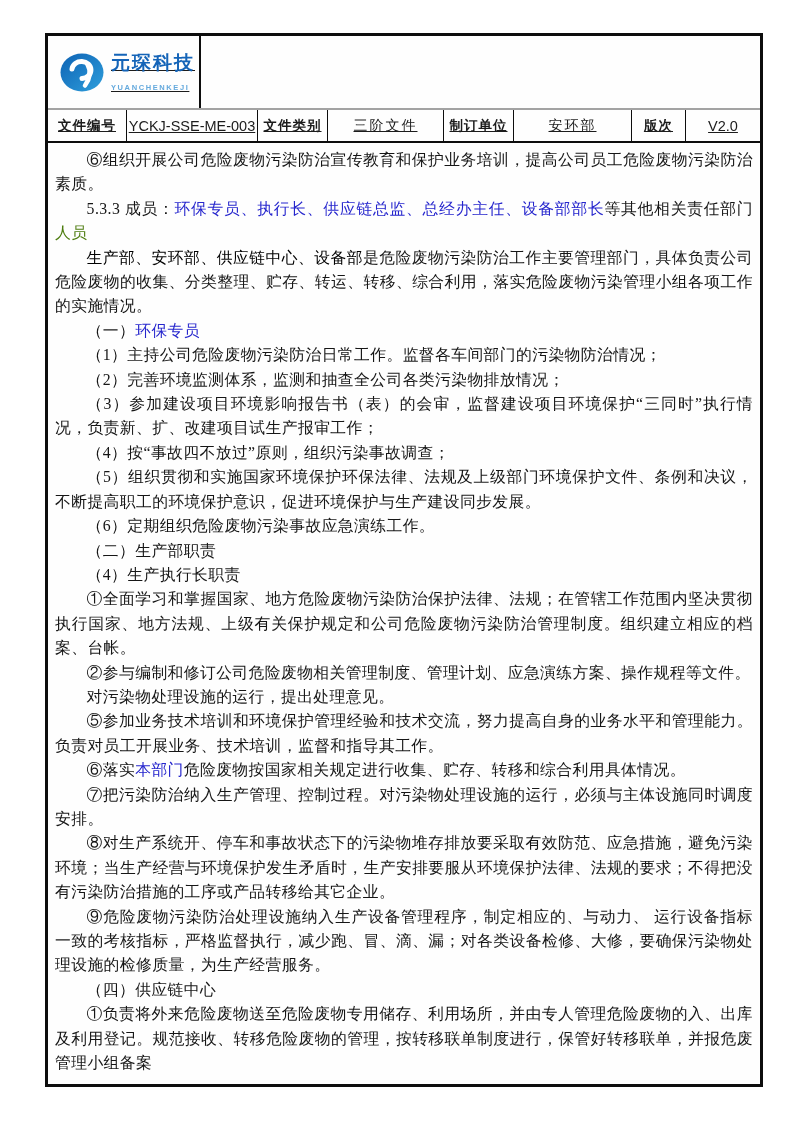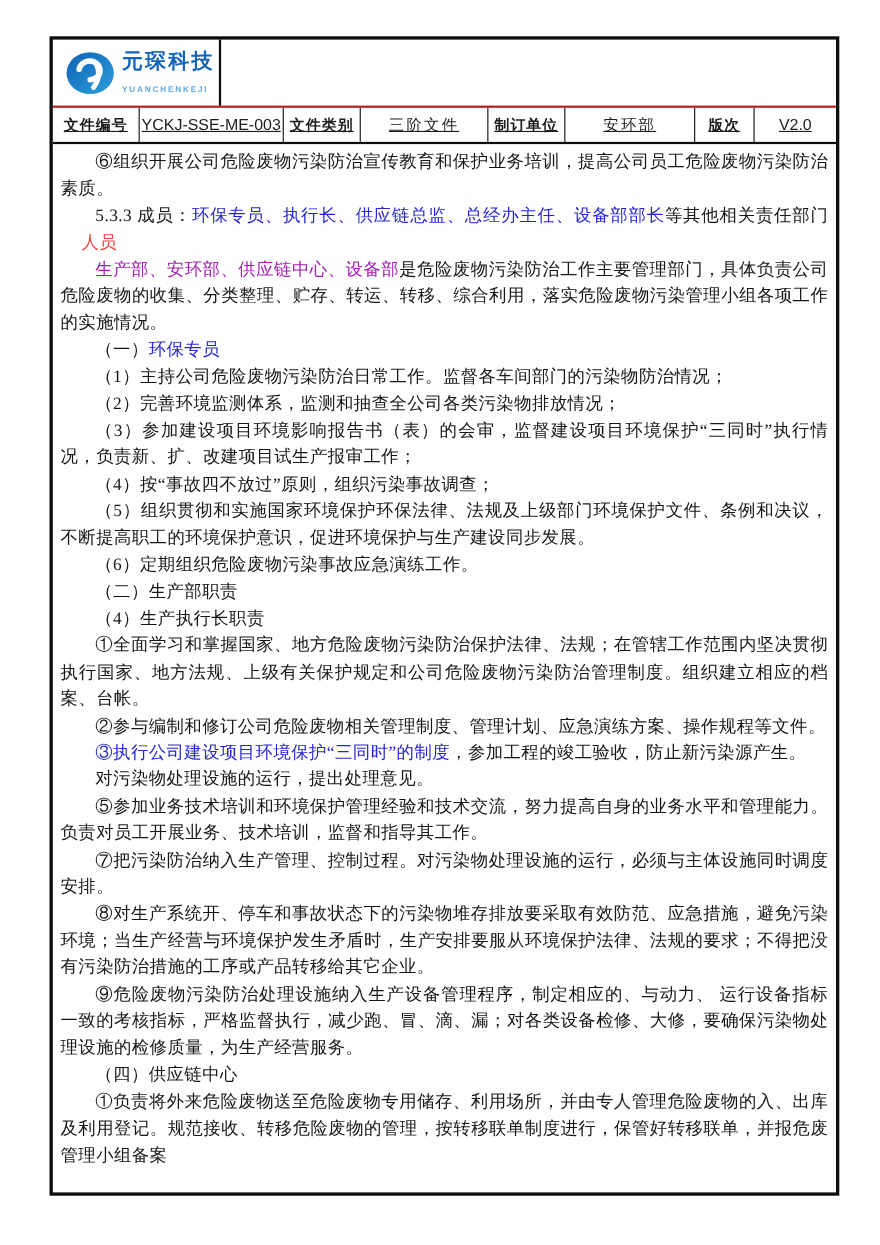--- a/index.html
+++ b/index.html
@@ -20,23 +20,24 @@
     width: 718px;
     height: 1054px;
     border: 3px solid #0d0d0d;
     display: flex;
     flex-direction: column;
     background: #fefefe;
   }
   
   .hdr-row1 {
     display: flex;
-    height: 62px;
-    border-bottom: 2px solid #b91c1c;
+    height: 74px;
+    border-bottom: 2px solid #a3a3a3;
     flex: none;
+    text-decoration: underline;
   }
   .logo-cell {
     width: 153px;
     flex: none;
     border-right: 2px solid #0d0d0d;
     display: flex;
     align-items: center;
     padding-left: 12px;
     gap: 7px;
   }
@@ -144,36 +145,36 @@
       <div class="meta-cell meta-label">文件类别</div>
       <div class="meta-cell meta-value-cn">三阶文件</div>
       <div class="meta-cell meta-label">制订单位</div>
       <div class="meta-cell meta-value-cn">安环部</div>
       <div class="meta-cell meta-label">版次</div>
       <div class="meta-cell meta-value-ver">V2.0</div>
     </div>
 
     <div class="body-box" id="body-box">
         <p class="para"><span>⑥组织开展公司危险废物污染防治宣传教育和保护业务培训，提高公司员工危险废物污染防治素质。</span></p>
-        <p class="para"><span>5.3.3 成员：</span><span style="color: rgb(38, 38, 205);">环保专员、执行长、供应链总监、总经办主任、设备部部长</span><span>等其他相关责任部门</span><span style="color: #ef4444; margin-left: 19px;">人员</span></p>
-        <p class="para"><span style="color: #a21caf;">生产部、安环部、供应链中心、设备部</span><span>是危险废物污染防治工作主要管理部门，具体负责公司危险废物的收集、分类整理、贮存、转运、转移、综合利用，落实危险废物污染管理小组各项工作的实施情况。</span></p>
+        <p class="para"><span>5.3.3 成员：</span><span style="color: rgb(38, 38, 205);">环保专员、执行长、供应链总监、总经办主任、设备部部长</span><span>等其他相关责任部门</span><span style="color: #4d7c0f;">人员</span></p>
+        <p class="para"><span style="color: #000000;">生产部、安环部、供应链中心、设备部</span><span>是危险废物污染防治工作主要管理部门，具体负责公司危险废物的收集、分类整理、贮存、转运、转移、综合利用，落实危险废物污染管理小组各项工作的实施情况。</span></p>
         <p class="para"><span>（一）</span><span style="color: rgb(38, 38, 205);">环保专员</span></p>
         <p class="para"><span>（1）主持公司危险废物污染防治日常工作。监督各车间部门的污染物防治情况；</span></p>
         <p class="para"><span>（2）完善环境监测体系，监测和抽查全公司各类污染物排放情况；</span></p>
         <p class="para"><span>（3）参加建设项目环境影响报告书（表）的会审，监督建设项目环境保护“三同时”执行情况，负责新、扩、改建项目试生产报审工作；</span></p>
         <p class="para"><span>（4）按“事故四不放过”原则，组织污染事故调查；</span></p>
         <p class="para"><span>（5）组织贯彻和实施国家环境保护环保法律、法规及上级部门环境保护文件、条例和决议，不断提高职工的环境保护意识，促进环境保护与生产建设同步发展。</span></p>
         <p class="para"><span>（6）定期组织危险废物污染事故应急演练工作。</span></p>
         <p class="para"><span>（二）生产部职责</span></p>
         <p class="para"><span>（4）生产执行长职责</span></p>
         <p class="para"><span>①全面学习和掌握国家、地方危险废物污染防治保护法律、法规；在管辖工作范围内坚决贯彻执行国家、地方法规、上级有关保护规定和公司危险废物污染防治管理制度。组织建立相应的档案、台帐。</span></p>
         <p class="para"><span>②参与编制和修订公司危险废物相关管理制度、管理计划、应急演练方案、操作规程等文件。</span></p>
-        <p class="para"><span style="color: rgb(38, 38, 205);">③执行公司建设项目环境保护“三同时”的制度</span><span>，参加工程的竣工验收，防止新污染源产生。</span></p>
         <p class="para"><span>对污染物处理设施的运行，提出处理意见。</span></p>
         <p class="para"><span>⑤参加业务技术培训和环境保护管理经验和技术交流，努力提高自身的业务水平和管理能力。负责对员工开展业务、技术培训，监督和指导其工作。</span></p>
+        <p class="para"><span>⑥落实</span><span style="color: rgb(38, 38, 205);">本部门</span><span>危险废物按国家相关规定进行收集、贮存、转移和综合利用具体情况。</span></p>
         <p class="para"><span>⑦把污染防治纳入生产管理、控制过程。对污染物处理设施的运行，必须与主体设施同时调度安排。</span></p>
         <p class="para"><span>⑧对生产系统开、停车和事故状态下的污染物堆存排放要采取有效防范、应急措施，避免污染环境；当生产经营与环境保护发生矛盾时，生产安排要服从环境保护法律、法规的要求；不得把没有污染防治措施的工序或产品转移给其它企业。</span></p>
         <p class="para"><span>⑨危险废物污染防治处理设施纳入生产设备管理程序，制定相应的、与动力、 运行设备指标一致的考核指标，严格监督执行，减少跑、冒、滴、漏；对各类设备检修、大修，要确保污染物处理设施的检修质量，为生产经营服务。</span></p>
         <p class="para"><span>（四）供应链中心</span></p>
         <p class="para"><span>①负责将外来危险废物送至危险废物专用储存、利用场所，并由专人管理危险废物的入、出库及利用登记。规范接收、转移危险废物的管理，按转移联单制度进行，保管好转移联单，并报危废管理小组备案</span></p>
       </div>
 
   </div>
 </div>
 

